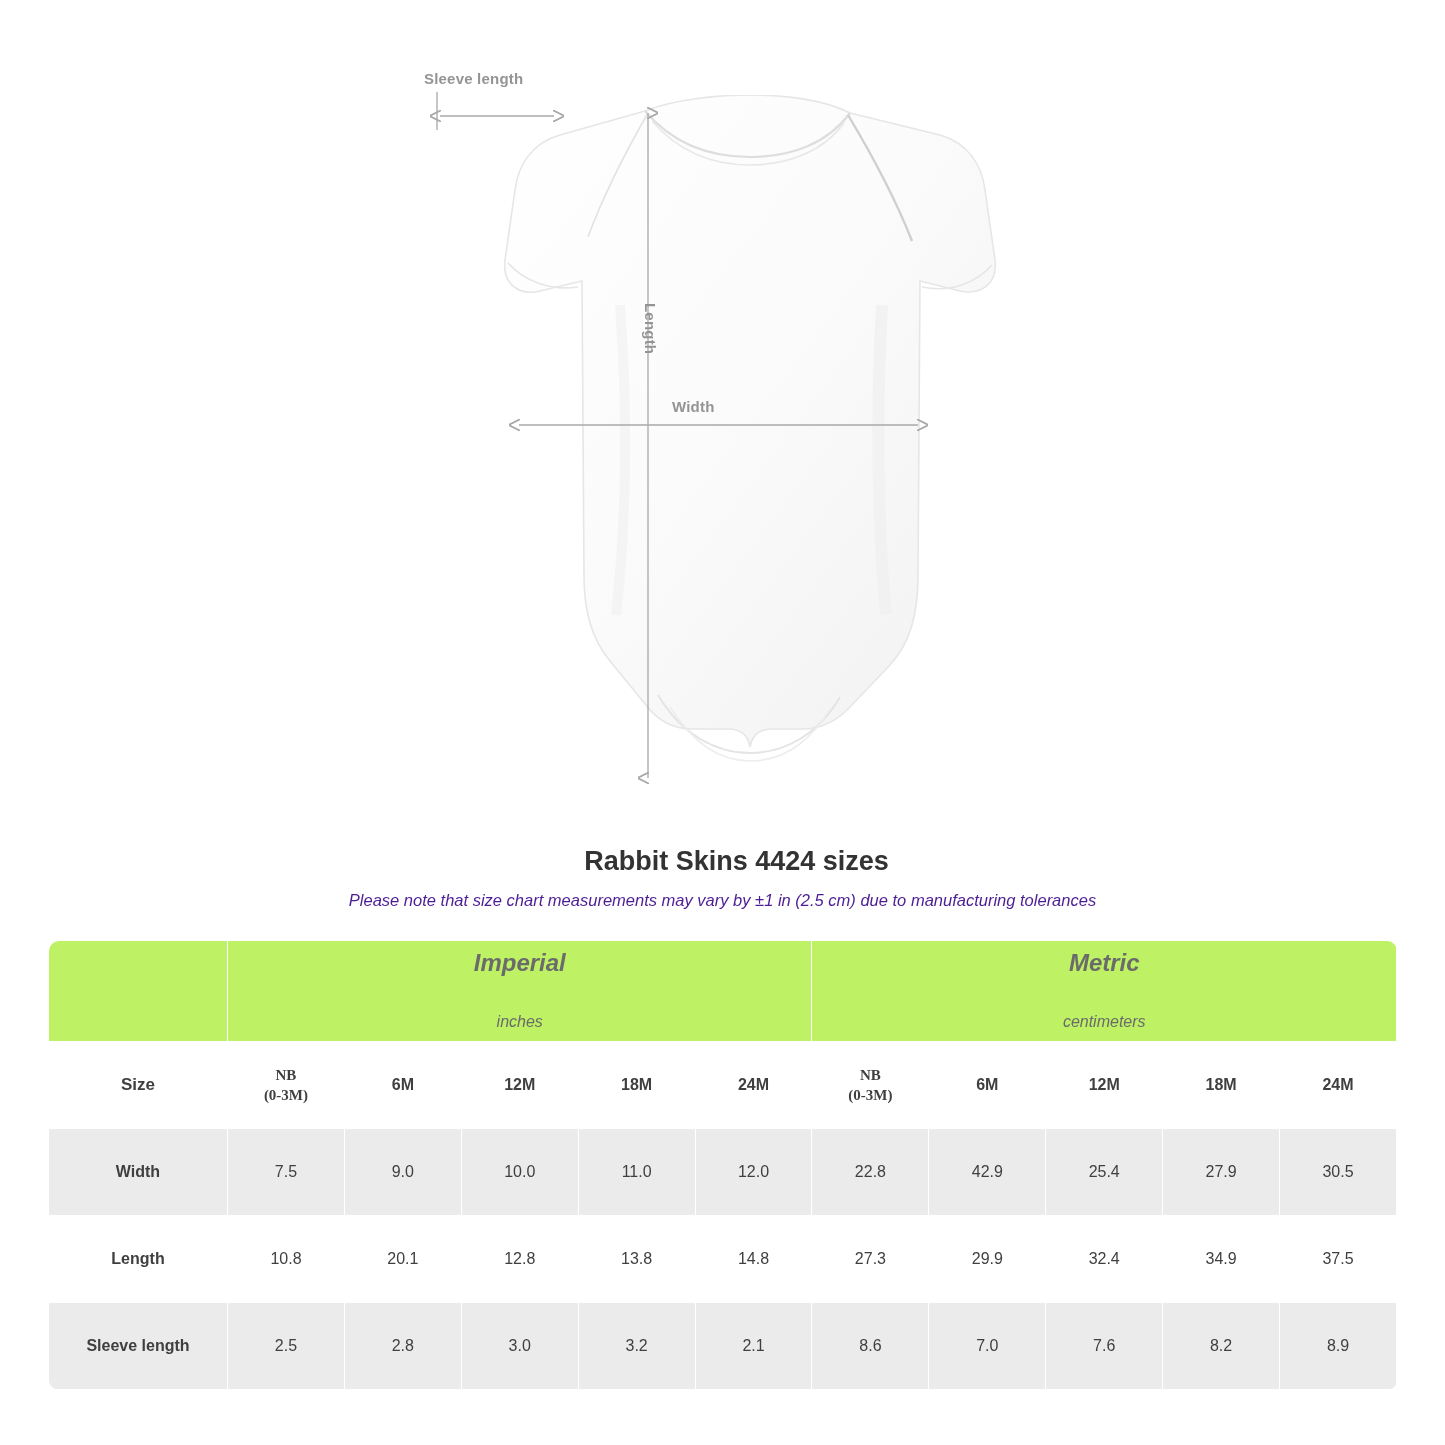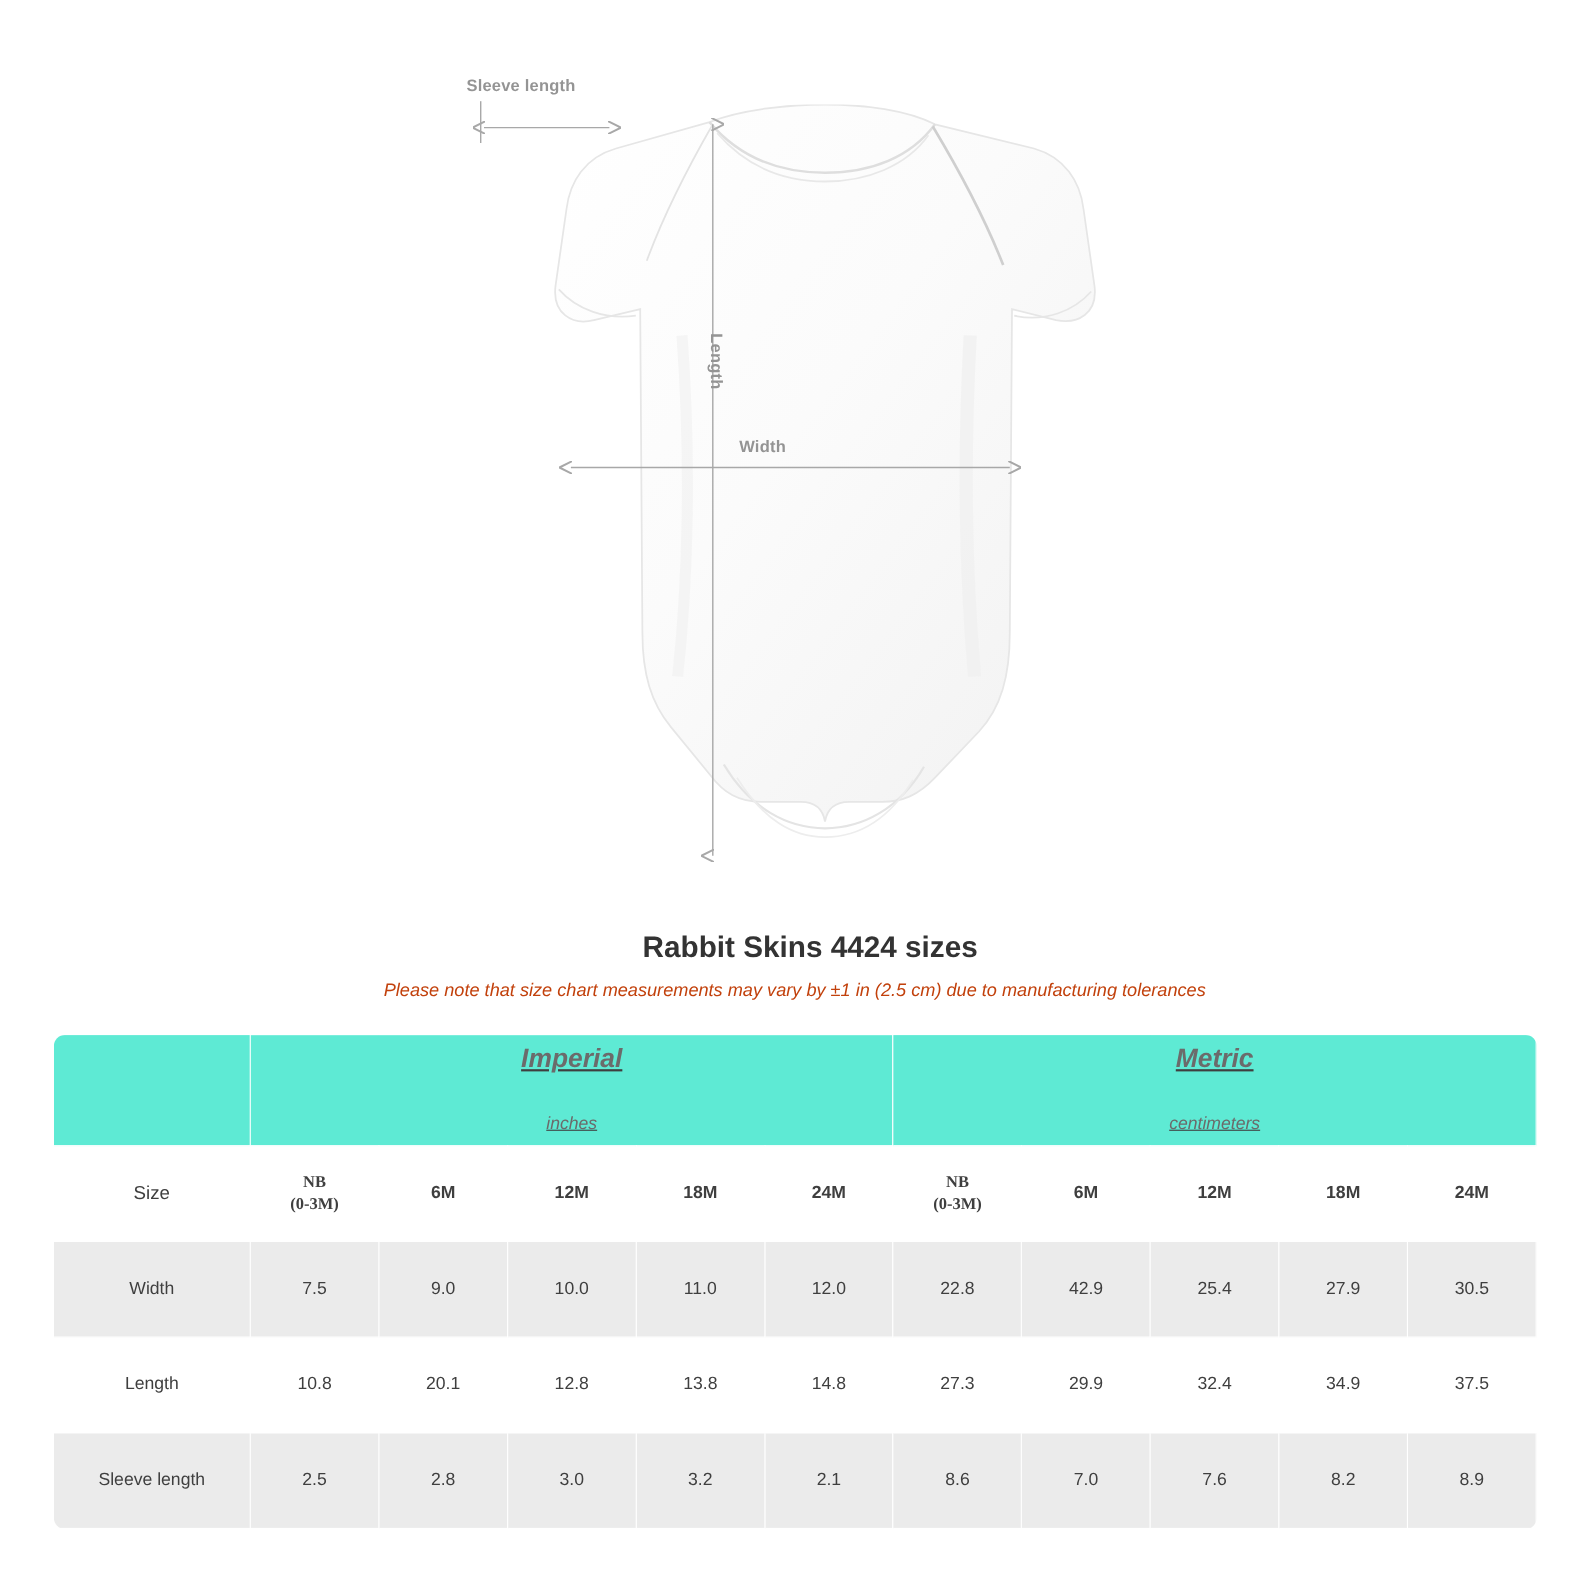--- a/index.html
+++ b/index.html
@@ -57,45 +57,44 @@
   .chart-title {
     font-size: 27px;
     font-weight: bold;
     color: #333333;
     margin: 0 0 14px 0;
     padding-left: 28px;
   }
   .chart-note {
     font-size: 16.5px;
     font-style: italic;
-    color: #c2410c;
+    color: #4c1d95;
     margin: 0;
   }
 
   
   .table-wrap {
     margin: 30px 48px 0 48px;
   }
   table.size-table {
     width: 1349px;
     border-collapse: collapse;
     table-layout: fixed;
   }
   table.size-table td, table.size-table th {
     border: 1px solid #ffffff;
     text-align: center;
     vertical-align: middle;
     font-size: 16px;
     color: #3f3f3f;
   }
   .unit-head td {
-    background: #5eead4;
+    background: #bef264;
     height: 100px;
     padding: 0;
-    text-decoration: underline;
   }
   .unit-head td:first-child { border-top-left-radius: 10px; }
   .unit-head td:last-child  { border-top-right-radius: 10px; }
   .unit-name {
     font-size: 24px;
     font-weight: bold;
     font-style: italic;
     color: #6b6b6b;
     line-height: 1.25;
   }
@@ -118,21 +117,21 @@
   .size-head .sub {
     display: block;
     font-weight: bold;
     font-size: 15px;
     line-height: 1.35;
     font-family: Liberation Serif, serif;
   }
 
   tr.band td { background: #ebebeb; height: 84px; }
   tr.plain td { background: #ffffff; height: 84px; }
-  td.rowlabel { font-weight: normal; font-size: 17px; }
+  td.rowlabel { font-weight: bold; font-size: 17px; }
   tr.last td:first-child { border-bottom-left-radius: 10px; }
   tr.last td:last-child  { border-bottom-right-radius: 10px; }
 
   col.c-label { width: 170px; }
   col.c-data  { width: 111px; }
 </style>
 </head>
 <body>
 
 <div class="illustration">

